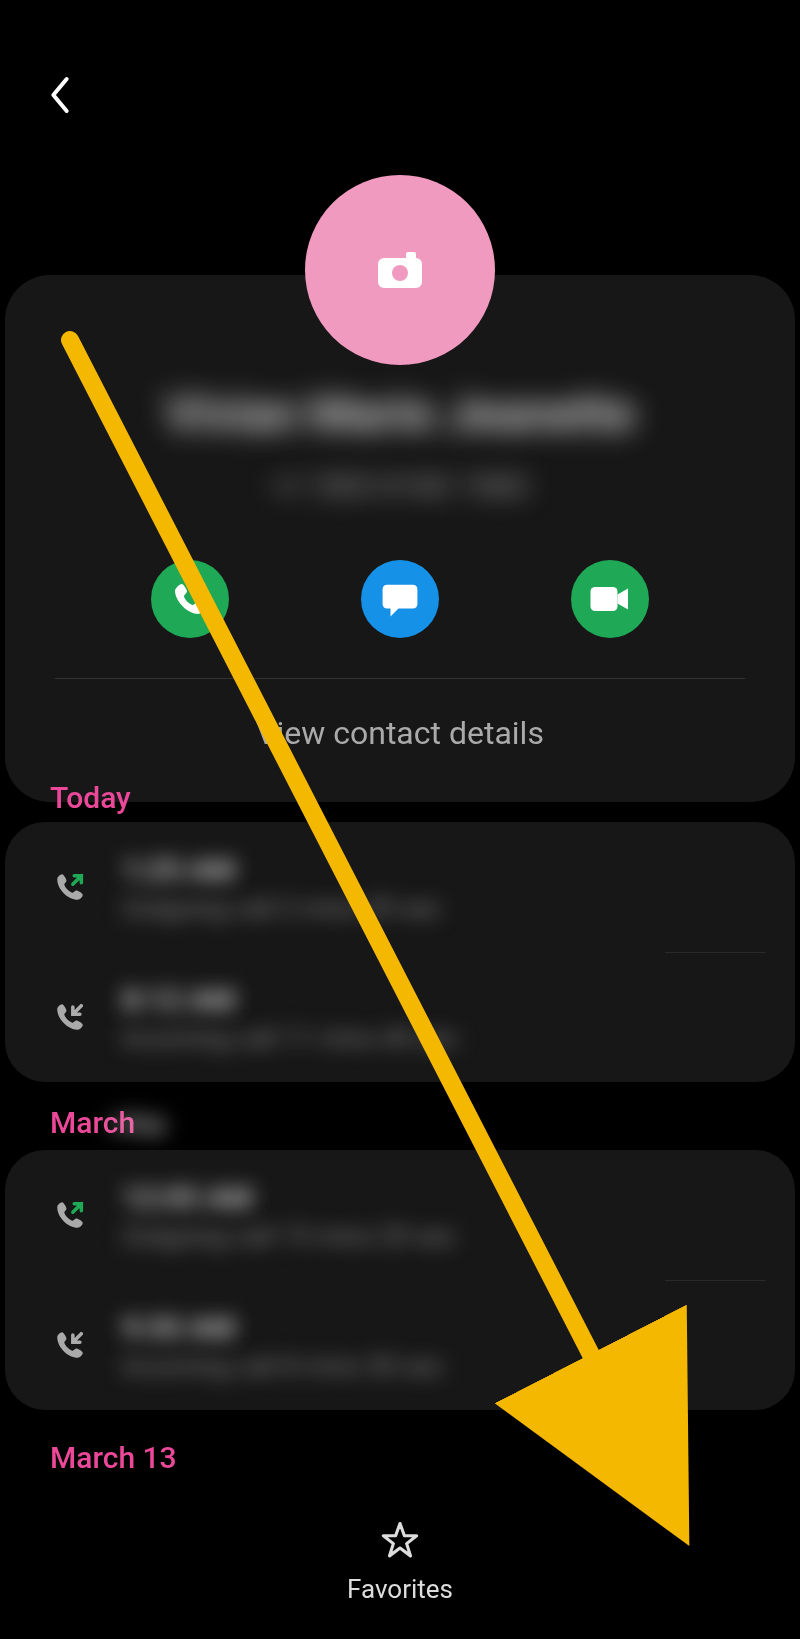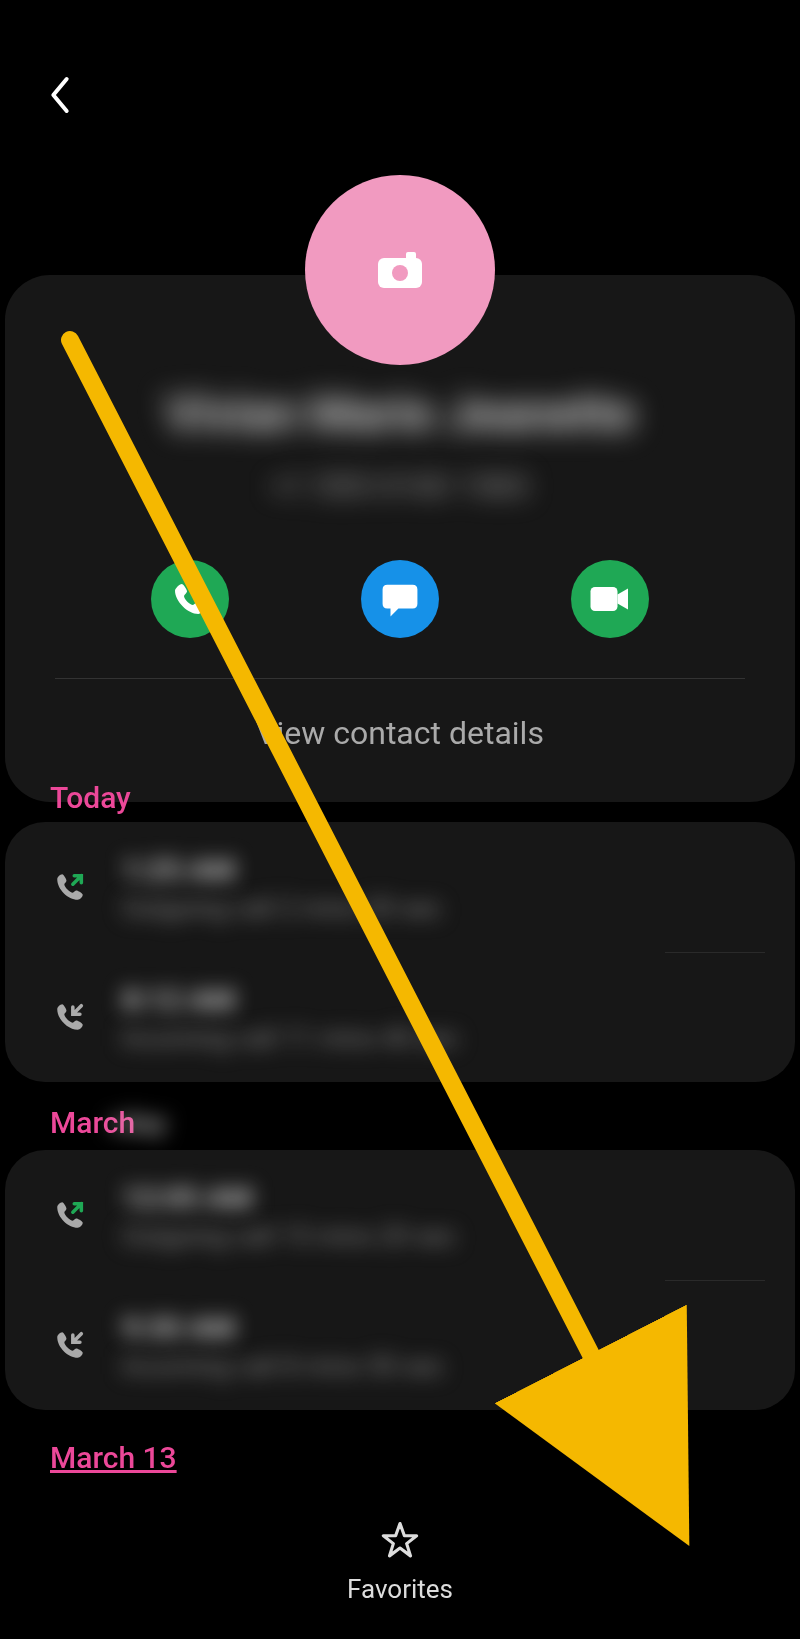--- a/index.html
+++ b/index.html
@@ -101,21 +101,21 @@
     .section-today { top: 780px; left: 50px; }
     .section-yesterday { top: 1105px; left: 50px; }
     .yesterday-blur {
       position: absolute;
       top: 1105px;
       left: 110px;
       filter: blur(10px);
       font-size: 30px;
       color: #ccc;
     }
-    .section-march { top: 1440px; left: 50px; text-decoration: underline; }
+    .section-march { top: 1440px; left: 50px; }
     .call-group {
       position: absolute;
       left: 5px;
       right: 5px;
       background: #171717;
       border-radius: 40px;
     }
     .group1 { top: 822px; height: 260px; }
     .group2 { top: 1150px; height: 260px; }
     .call-row {

